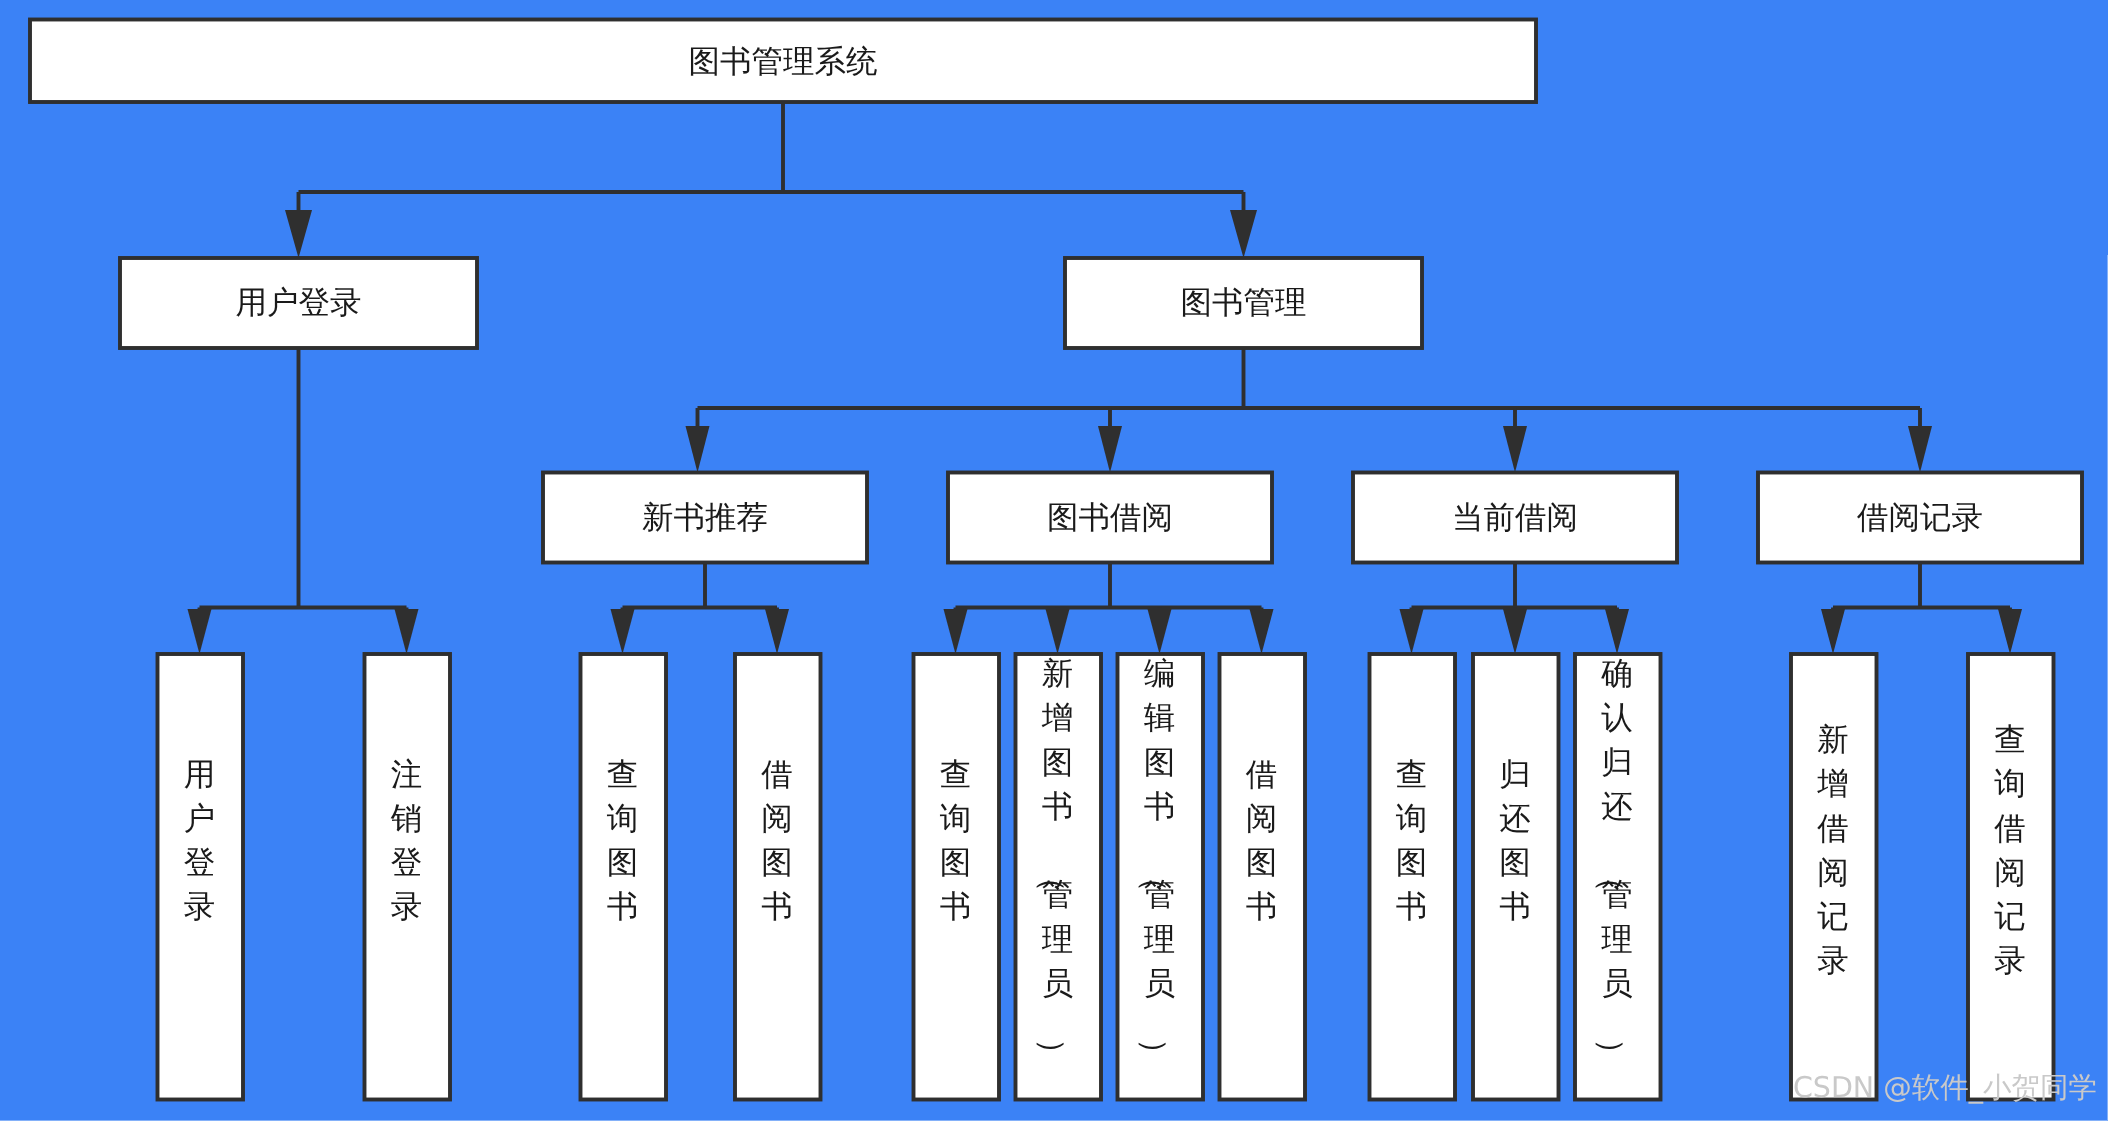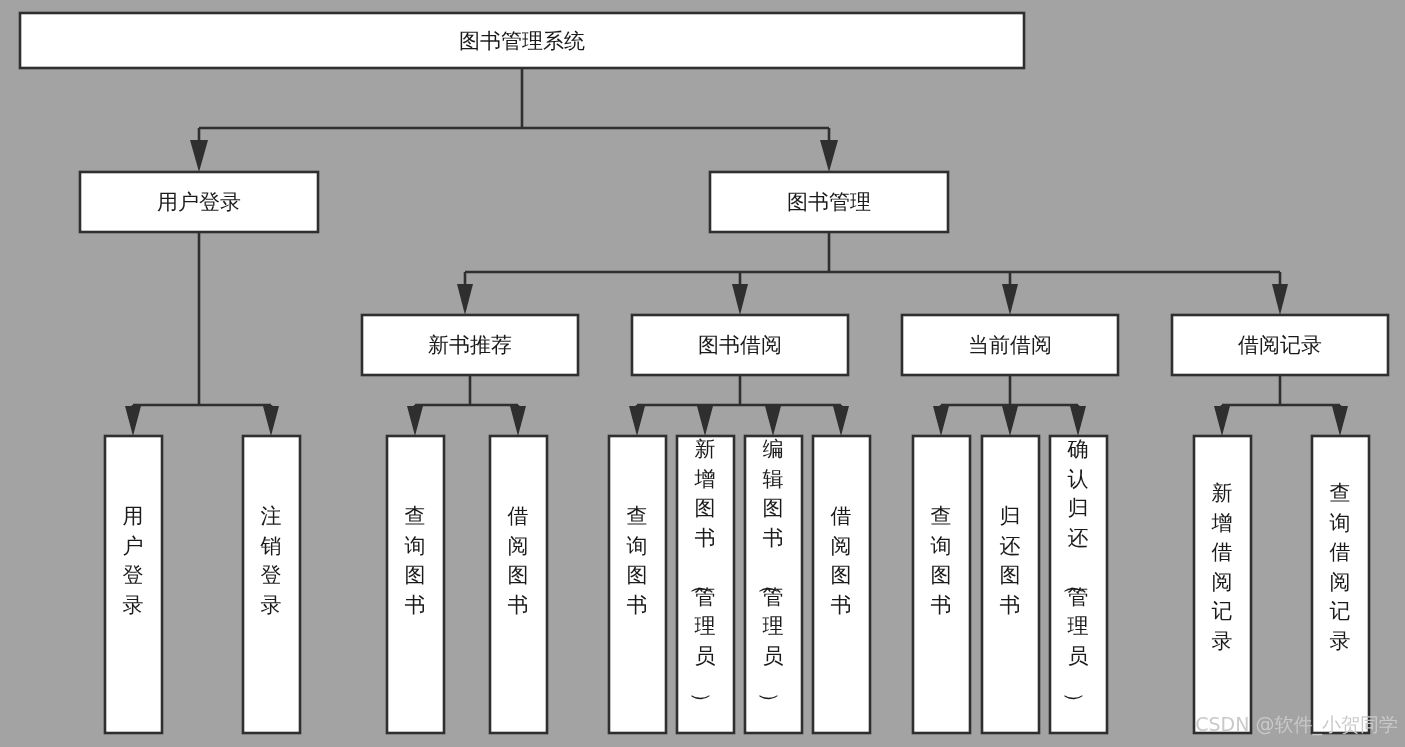--- a/index.html
+++ b/index.html
@@ -12,21 +12,21 @@
     width: 1405px;
     height: 747px;
     font-family: "DejaVu Sans", "Liberation Sans", sans-serif;
     overflow: hidden;
     position: relative;
   }
   #diagram-root {
     position: relative;
     width: 1405px;
     height: 747px;
-    background: #a3a3a3;
+    background: #3b82f6;
   }
   svg#flowchart {
     position: absolute;
     top: 0;
     left: 0;
     width: 1405px;
     height: 747px;
     display: block;
   }
   .node-box {

